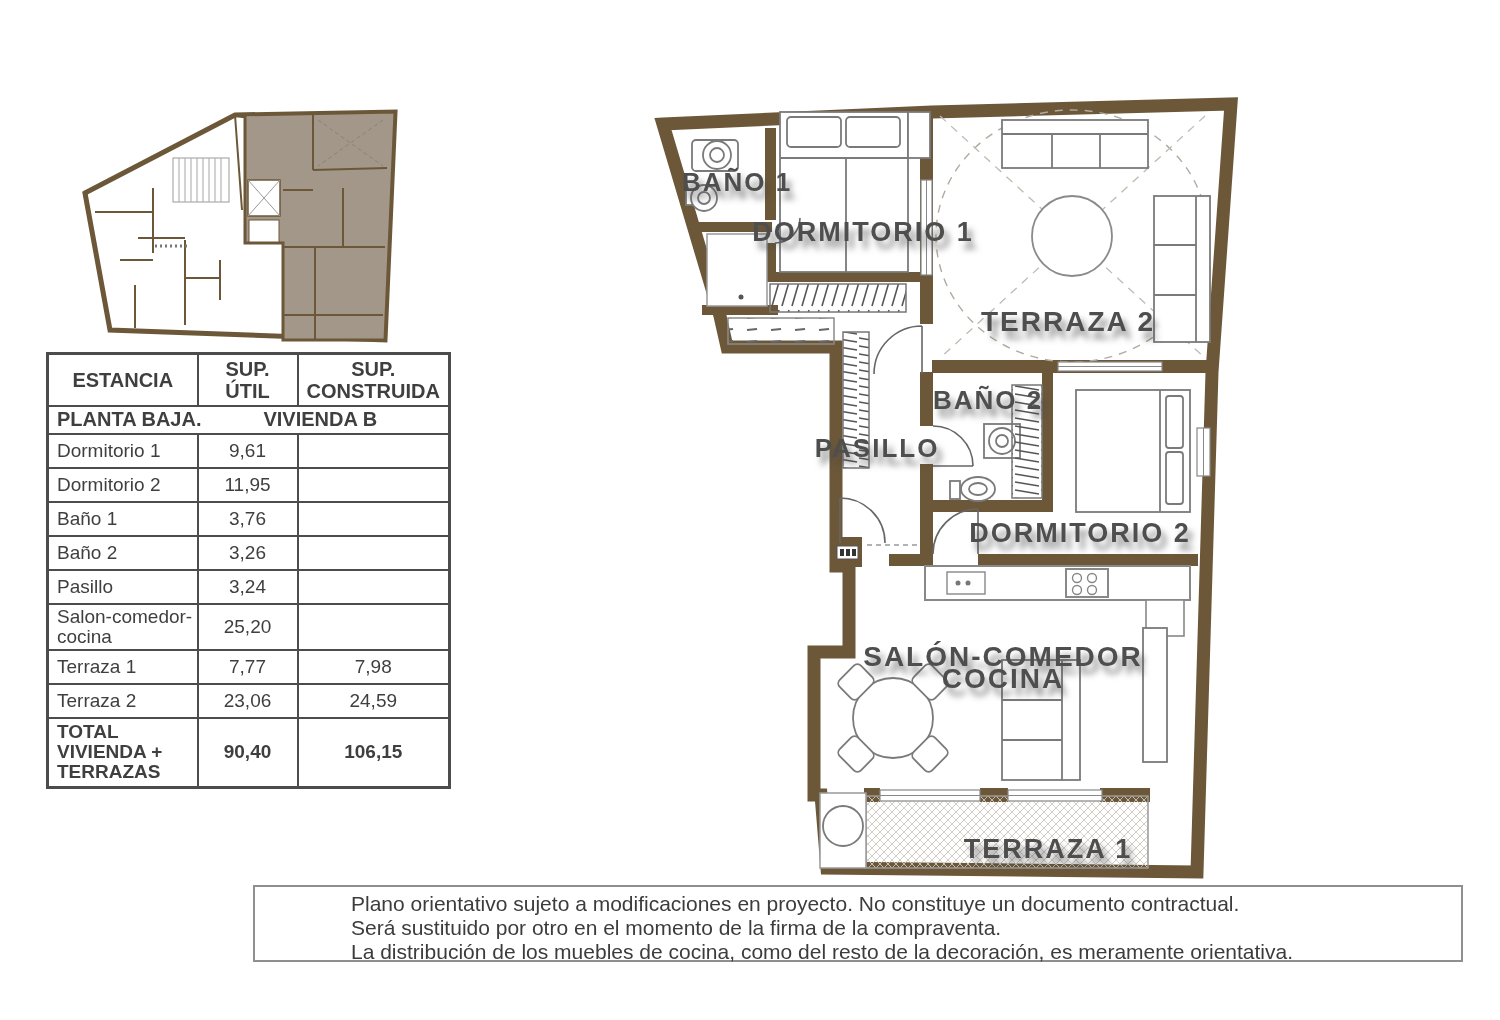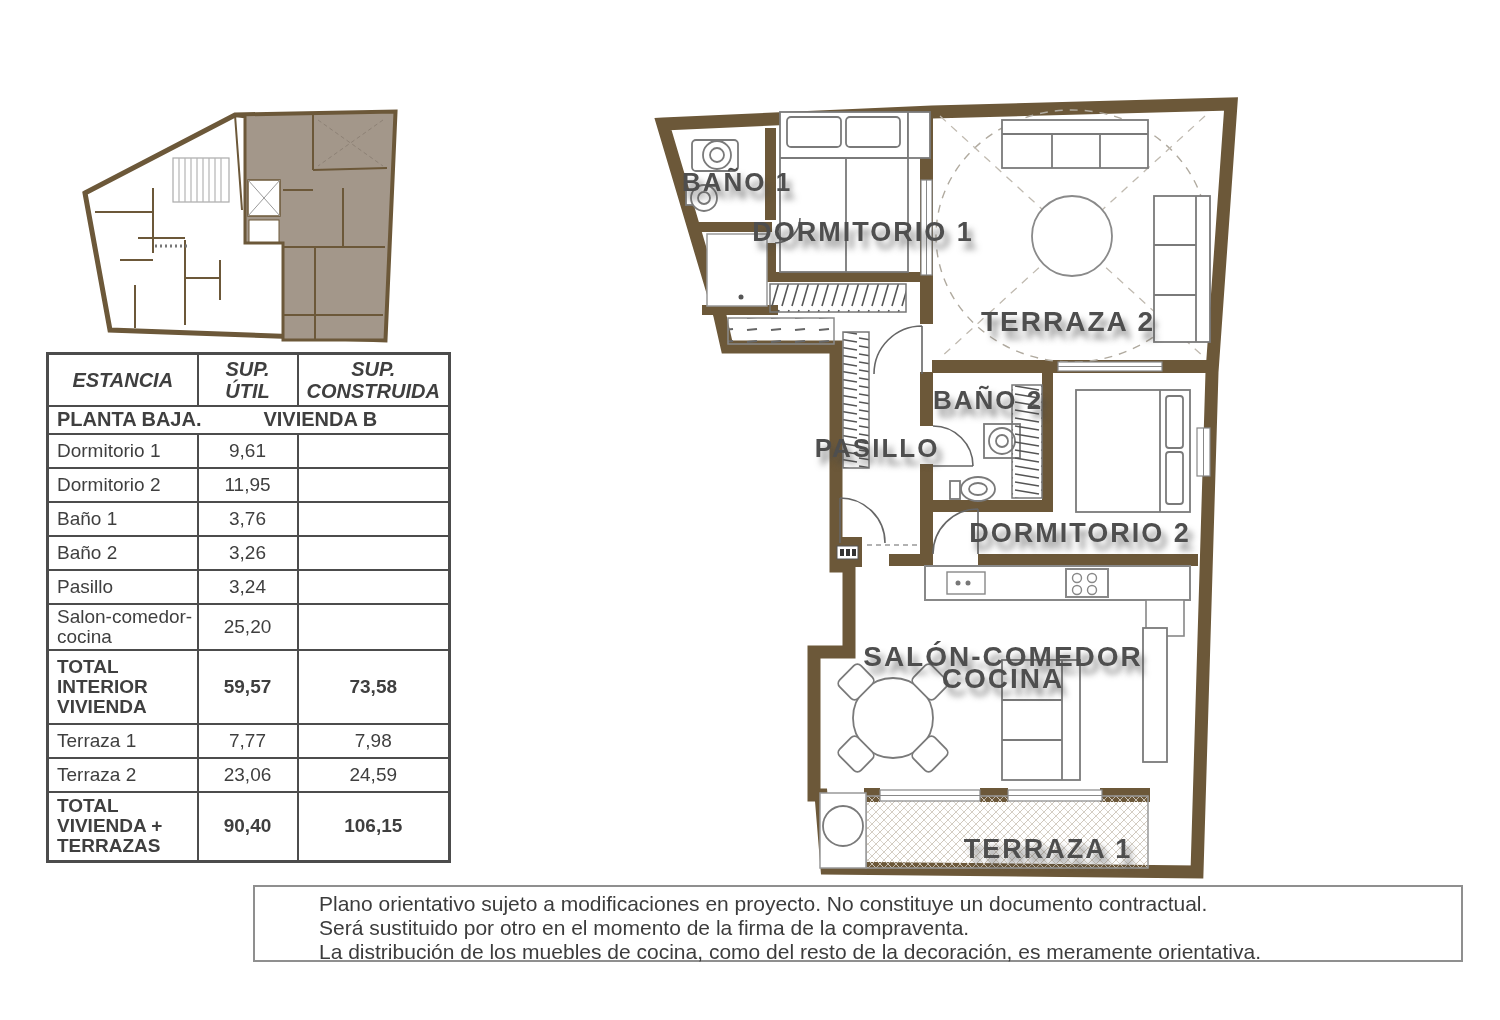--- a/index.html
+++ b/index.html
@@ -12,21 +12,21 @@
   
   .area-table{
     position:absolute;left:46px;top:352px;width:402px;
     border-collapse:collapse;table-layout:fixed;
     color:#3f3f3f;
   }
   .area-table td,.area-table th{
     border:2px solid #4c4c4c;vertical-align:middle;overflow:hidden;
   }
   .area-table{border:3px solid #4c4c4c;}
-  .area-table th{font-size:20px;font-weight:bold;text-align:center;line-height:22px;padding:0 4px;font-style:italic;}
+  .area-table th{font-size:20px;font-weight:bold;text-align:center;line-height:22px;padding:0 4px;}
   .area-table td{font-size:19px;padding:0;}
   .c-name{padding-left:8px !important;text-align:left;line-height:20px;}
   .c-val{text-align:center;margin-left:25px;}
   .row-sub td{font-weight:bold;font-size:20px;}
   .row-sub .sub-wrap{display:flex;align-items:center;}
   .row-sub .sub-a{margin-left:8px;text-align:center;}
   .row-sub .sub-b{margin-left:62px;}
   .row-total td{font-weight:bold;}
   .salon-cell{line-height:20px;font-size:18px;word-break:break-word;}
   
@@ -37,21 +37,21 @@
     font-weight:bold;color:#4e4e4e;letter-spacing:2px;white-space:nowrap;
     text-shadow:5px 8px 6px rgba(70,70,70,0.60);
   }
   .lbl-26{font-size:26px;}
   .lbl-27{font-size:27px;}
   .lbl-28{font-size:28px;}
   
   .disclaimer{
     position:absolute;left:253px;top:885px;width:1210px;height:77px;
     border:2px solid #8f8f8f;box-sizing:border-box;
-    padding:5px 0 0 64px;font-size:21px;line-height:24px;color:#3c3c3c;
+    padding:5px 0 0 96px;font-size:21px;line-height:24px;color:#3c3c3c;
   }
 </style>
 </head>
 <body>
 
 <svg class="mini-plan" viewBox="0 0 340 250">
   <polygon points="10,93 160,15 320,12 310,240 35,230" fill="#ffffff" stroke="#6c5839" stroke-width="5"></polygon>
   <polygon points="160,15 320,12 310,240 208,240 208,143 170,143 170,17" fill="#a3978a" stroke="#6c5839" stroke-width="3"></polygon>
 
   <g>
@@ -118,25 +118,20 @@
   </tr>
   <tr style="height:34px">
     <td class="c-name">Pasillo</td>
     <td class="c-val">3,24</td>
     <td class="c-val"></td>
   </tr>
   <tr style="height:46px">
     <td class="c-name salon-cell">Salon-comedor-cocina</td>
     <td class="c-val">25,20</td>
     <td class="c-val"></td>
-  </tr>
-  <tr class="row-total" style="height:74px">
-    <td class="c-name">TOTAL INTERIOR VIVIENDA</td>
-    <td class="c-val">59,57</td>
-    <td class="c-val">73,58</td>
   </tr>
   <tr style="height:34px">
     <td class="c-name">Terraza 1</td>
     <td class="c-val">7,77</td>
     <td class="c-val">7,98</td>
   </tr>
   <tr style="height:34px">
     <td class="c-name">Terraza 2</td>
     <td class="c-val">23,06</td>
     <td class="c-val">24,59</td>

